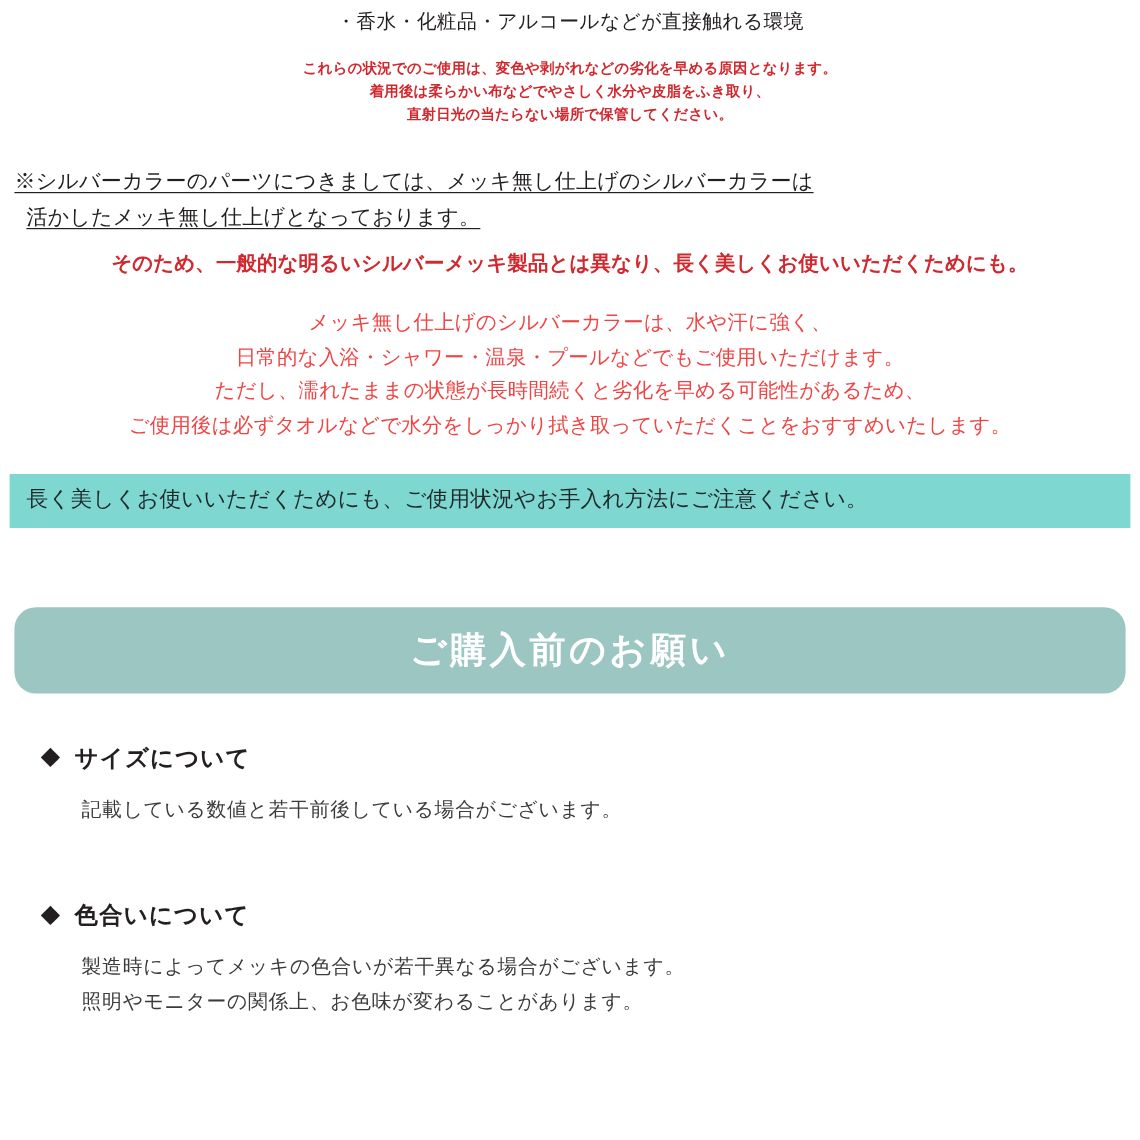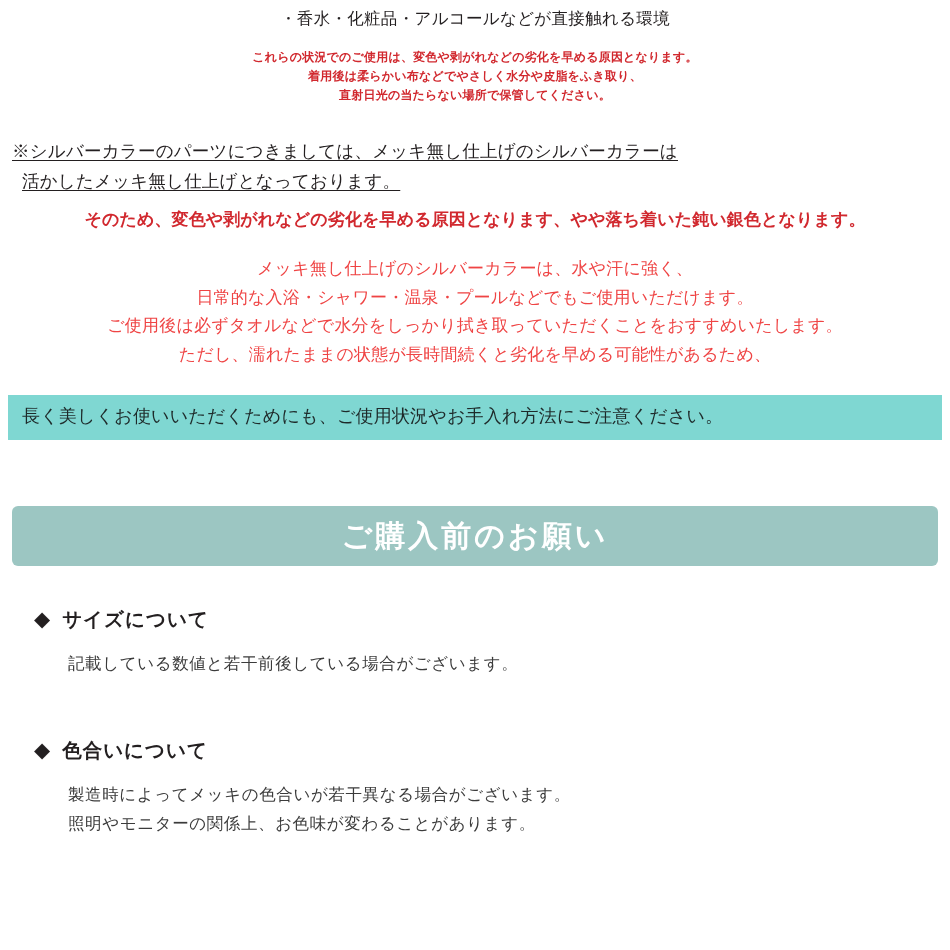--- a/index.html
+++ b/index.html
@@ -87,22 +87,22 @@
     line-height: 1.5;
     padding: 8px 26px 10px 14px;
     letter-spacing: 0.2px;
     box-sizing: border-box;
   }
 
   
   .sec-header {
     margin: 66px 12px 0 12px;
     background: #9cc6c2;
-    border-radius: 6px;
-    height: 60px;
+    border-radius: 18px;
+    height: 72px;
     display: flex;
     align-items: center;
     justify-content: center;
   }
   .sec-header-title {
     color: #ffffff;
     font-size: 30px;
     font-weight: bold;
     letter-spacing: 3px;
   }
@@ -153,26 +153,26 @@
       <div>着用後は柔らかい布などでやさしく水分や皮脂をふき取り、</div>
       <div>直射日光の当たらない場所で保管してください。</div>
     </div>
   </div>
 
   <div class="silver-sec">
     <div class="silver-head">
       <span class="l1"><span class="u">※シルバーカラーのパーツにつきましては、メッキ無し仕上げのシルバーカラーは</span></span>
       <span class="l2"><span class="u">活かしたメッキ無し仕上げとなっております。</span></span>
     </div>
-    <div class="silver-red">そのため、変色や剥がれなどの劣化を早める原因となります、やや落ち着いた鈍い銀色となります。</div>
+    <div class="silver-red">そのため、一般的な明るいシルバーメッキ製品とは異なり、長く美しくお使いいただくためにも。</div>
     <div class="silver-body">
       <div>メッキ無し仕上げのシルバーカラーは、水や汗に強く、</div>
       <div>日常的な入浴・シャワー・温泉・プールなどでもご使用いただけます。</div>
+      <div>ただし、濡れたままの状態が長時間続くと劣化を早める可能性があるため、</div>
       <div>ご使用後は必ずタオルなどで水分をしっかり拭き取っていただくことをおすすめいたします。</div>
-      <div>ただし、濡れたままの状態が長時間続くと劣化を早める可能性があるため、</div>
     </div>
   </div>
 
   <div class="highlight-bar">長く美しくお使いいただくためにも、ご使用状況やお手入れ方法にご注意ください。</div>
 
   <div class="sec-header">
     <div class="sec-header-title">ご購入前のお願い</div>
   </div>
 
   <div class="items">

